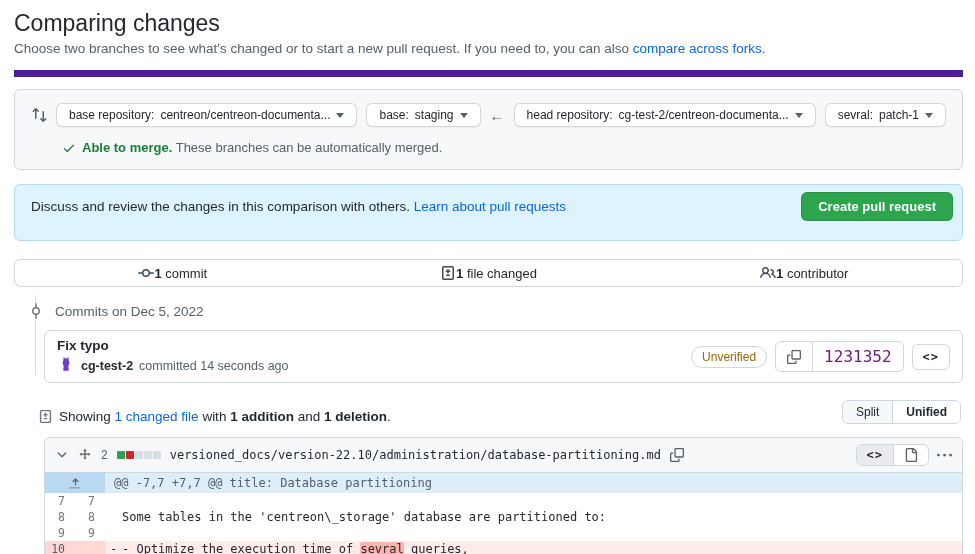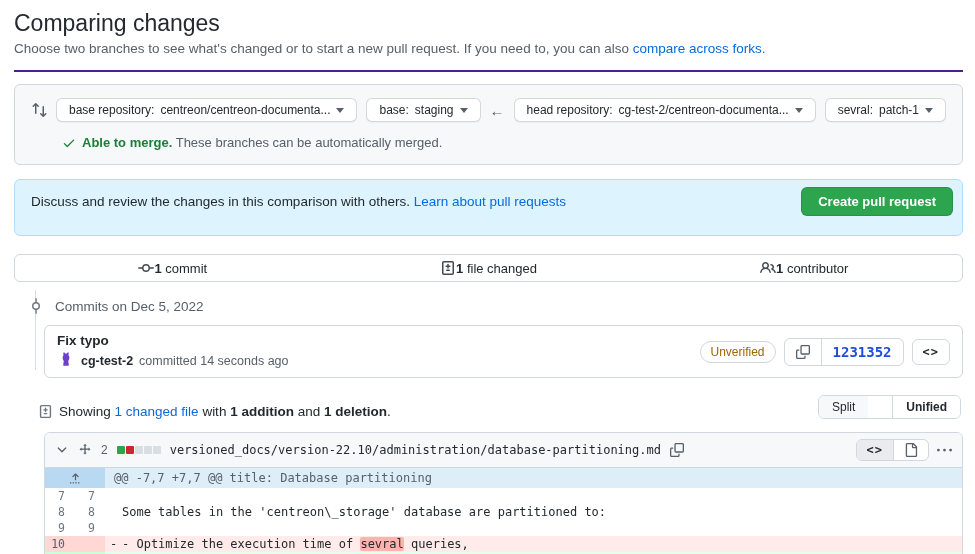--- a/index.html
+++ b/index.html
@@ -5,21 +5,21 @@
   * { box-sizing: border-box; }
   html,body { margin:0; padding:0; }
   body {
     width:975px; height:554px; overflow:hidden; background:#fff; color:#24292f;
     font-family:"Liberation Sans","DejaVu Sans",sans-serif; font-size:14px;
   }
   .container { padding:8px 12px 0 14px; }
   a.link { color:#0969da; text-decoration:none; cursor:pointer; }
 
   .page-title { font-size:23px; font-weight:400; margin:2px 0 4px; }
-  .page-sub { font-size:13.5px; color:#57606a; padding-bottom:14px; border-bottom:2px solid #4c1d95; }
+  .page-sub { font-size:13.5px; color:#57606a; padding-bottom:14px; border-bottom:7px solid #4c1d95; }
 
   
   .compare-box { margin-top:12px; background:#f6f8fa; border:1px solid #d0d7de; border-radius:6px; padding:13px 16px 14px; }
   .compare-row { display:flex; align-items:center; gap:9px; }
   .icon { display:inline-flex; color:#57606a; line-height:0; }
   .btn-select { display:inline-flex; align-items:center; gap:6px; background:#fff; border:1px solid rgba(27,31,36,0.18);
     border-radius:6px; padding:4px 12px; font-size:12px; cursor:pointer; box-shadow:0 1px 0 rgba(27,31,36,0.04); color:#24292f; }
   .btn-select b { font-weight:400; }
   .caret { width:0; height:0; border:4px solid transparent; border-top:5px solid #586069; margin-top:5px; }
   .left-arrow { color:#57606a; font-size:15px; }
@@ -49,29 +49,29 @@
   .commit-msg { font-weight:600; font-size:13.5px; color:#24292f; cursor:pointer; }
   .commit-meta { display:flex; align-items:center; gap:6px; margin-top:4px; font-size:12.5px; color:#57606a; }
   .commit-meta b { color:#24292f; font-weight:600; cursor:pointer; }
   .avatar { width:18px; height:18px; display:inline-flex; color:#6e40c9; cursor:pointer; }
   .commit-right { display:flex; align-items:center; gap:8px; }
   .badge-unverified { border:1px solid #d0d7de; border-radius:2em; padding:3px 10px; font-size:12px; font-weight:500;
     color:#9a6700; background:#fff; cursor:pointer; }
   .sha-group { display:flex; border:1px solid #d0d7de; border-radius:6px; overflow:hidden; background:#fff; }
   .sha-group .seg { padding:5px 11px; display:flex; align-items:center; cursor:pointer; color:#57606a; }
   .sha-group .seg + .seg { border-left:1px solid #d0d7de; }
-  .sha { font-family:"DejaVu Sans Mono","Liberation Mono",monospace; font-size:14px; color:#1d4ed8; font-weight:700; }
+  .sha { font-family:"DejaVu Sans Mono","Liberation Mono",monospace; font-size:16px; color:#701a75; font-weight:400; }
   .btn-icon { border:1px solid #d0d7de; border-radius:6px; background:#fff; padding:5px 10px; cursor:pointer; color:#24292f;
     display:flex; align-items:center; font-family:"DejaVu Sans Mono","Liberation Mono",monospace; font-size:12px; }
   .code-glyph { font-family:"DejaVu Sans Mono","Liberation Mono",monospace; font-size:12px; letter-spacing:1px; font-weight:700; }
 
   
   .summary-row { margin:17px 0 0 24px; display:flex; align-items:flex-end; gap:4px; font-size:13.5px; }
   .summary-row .icon { color:#6e7781; margin-right:2px; }
-  .seg-group { display:flex; border:1px solid #d0d7de; border-radius:6px; overflow:hidden; font-size:12px; margin-left:auto; margin-right:2px;gap:24px; }
+  .seg-group { display:flex; border:1px solid #d0d7de; border-radius:6px; overflow:hidden; font-size:12px; margin-left:auto; margin-right:2px; }
   .seg-btn { padding:4px 13px; background:#f6f8fa; cursor:pointer; border:none; font-weight:500; color:#24292f; font-family:inherit; font-size:12px; }
   .seg-btn + .seg-btn { border-left:1px solid #d0d7de; }
   .seg-btn.selected { background:#fff; font-weight:600; }
 
   
   .diff-card { margin:13px 0 0 30px; border:1px solid #d0d7de; border-radius:6px; overflow:hidden; }
   .diff-header { display:flex; align-items:center; gap:9px; background:#f6f8fa; border-bottom:1px solid #d0d7de;
     padding:6px 10px; font-size:12px; color:#57606a; }
   .diff-path { font-family:"DejaVu Sans Mono","Liberation Mono",monospace; font-size:12px; color:#24292f; cursor:pointer; }
   .squares { display:inline-flex; gap:1px; }

